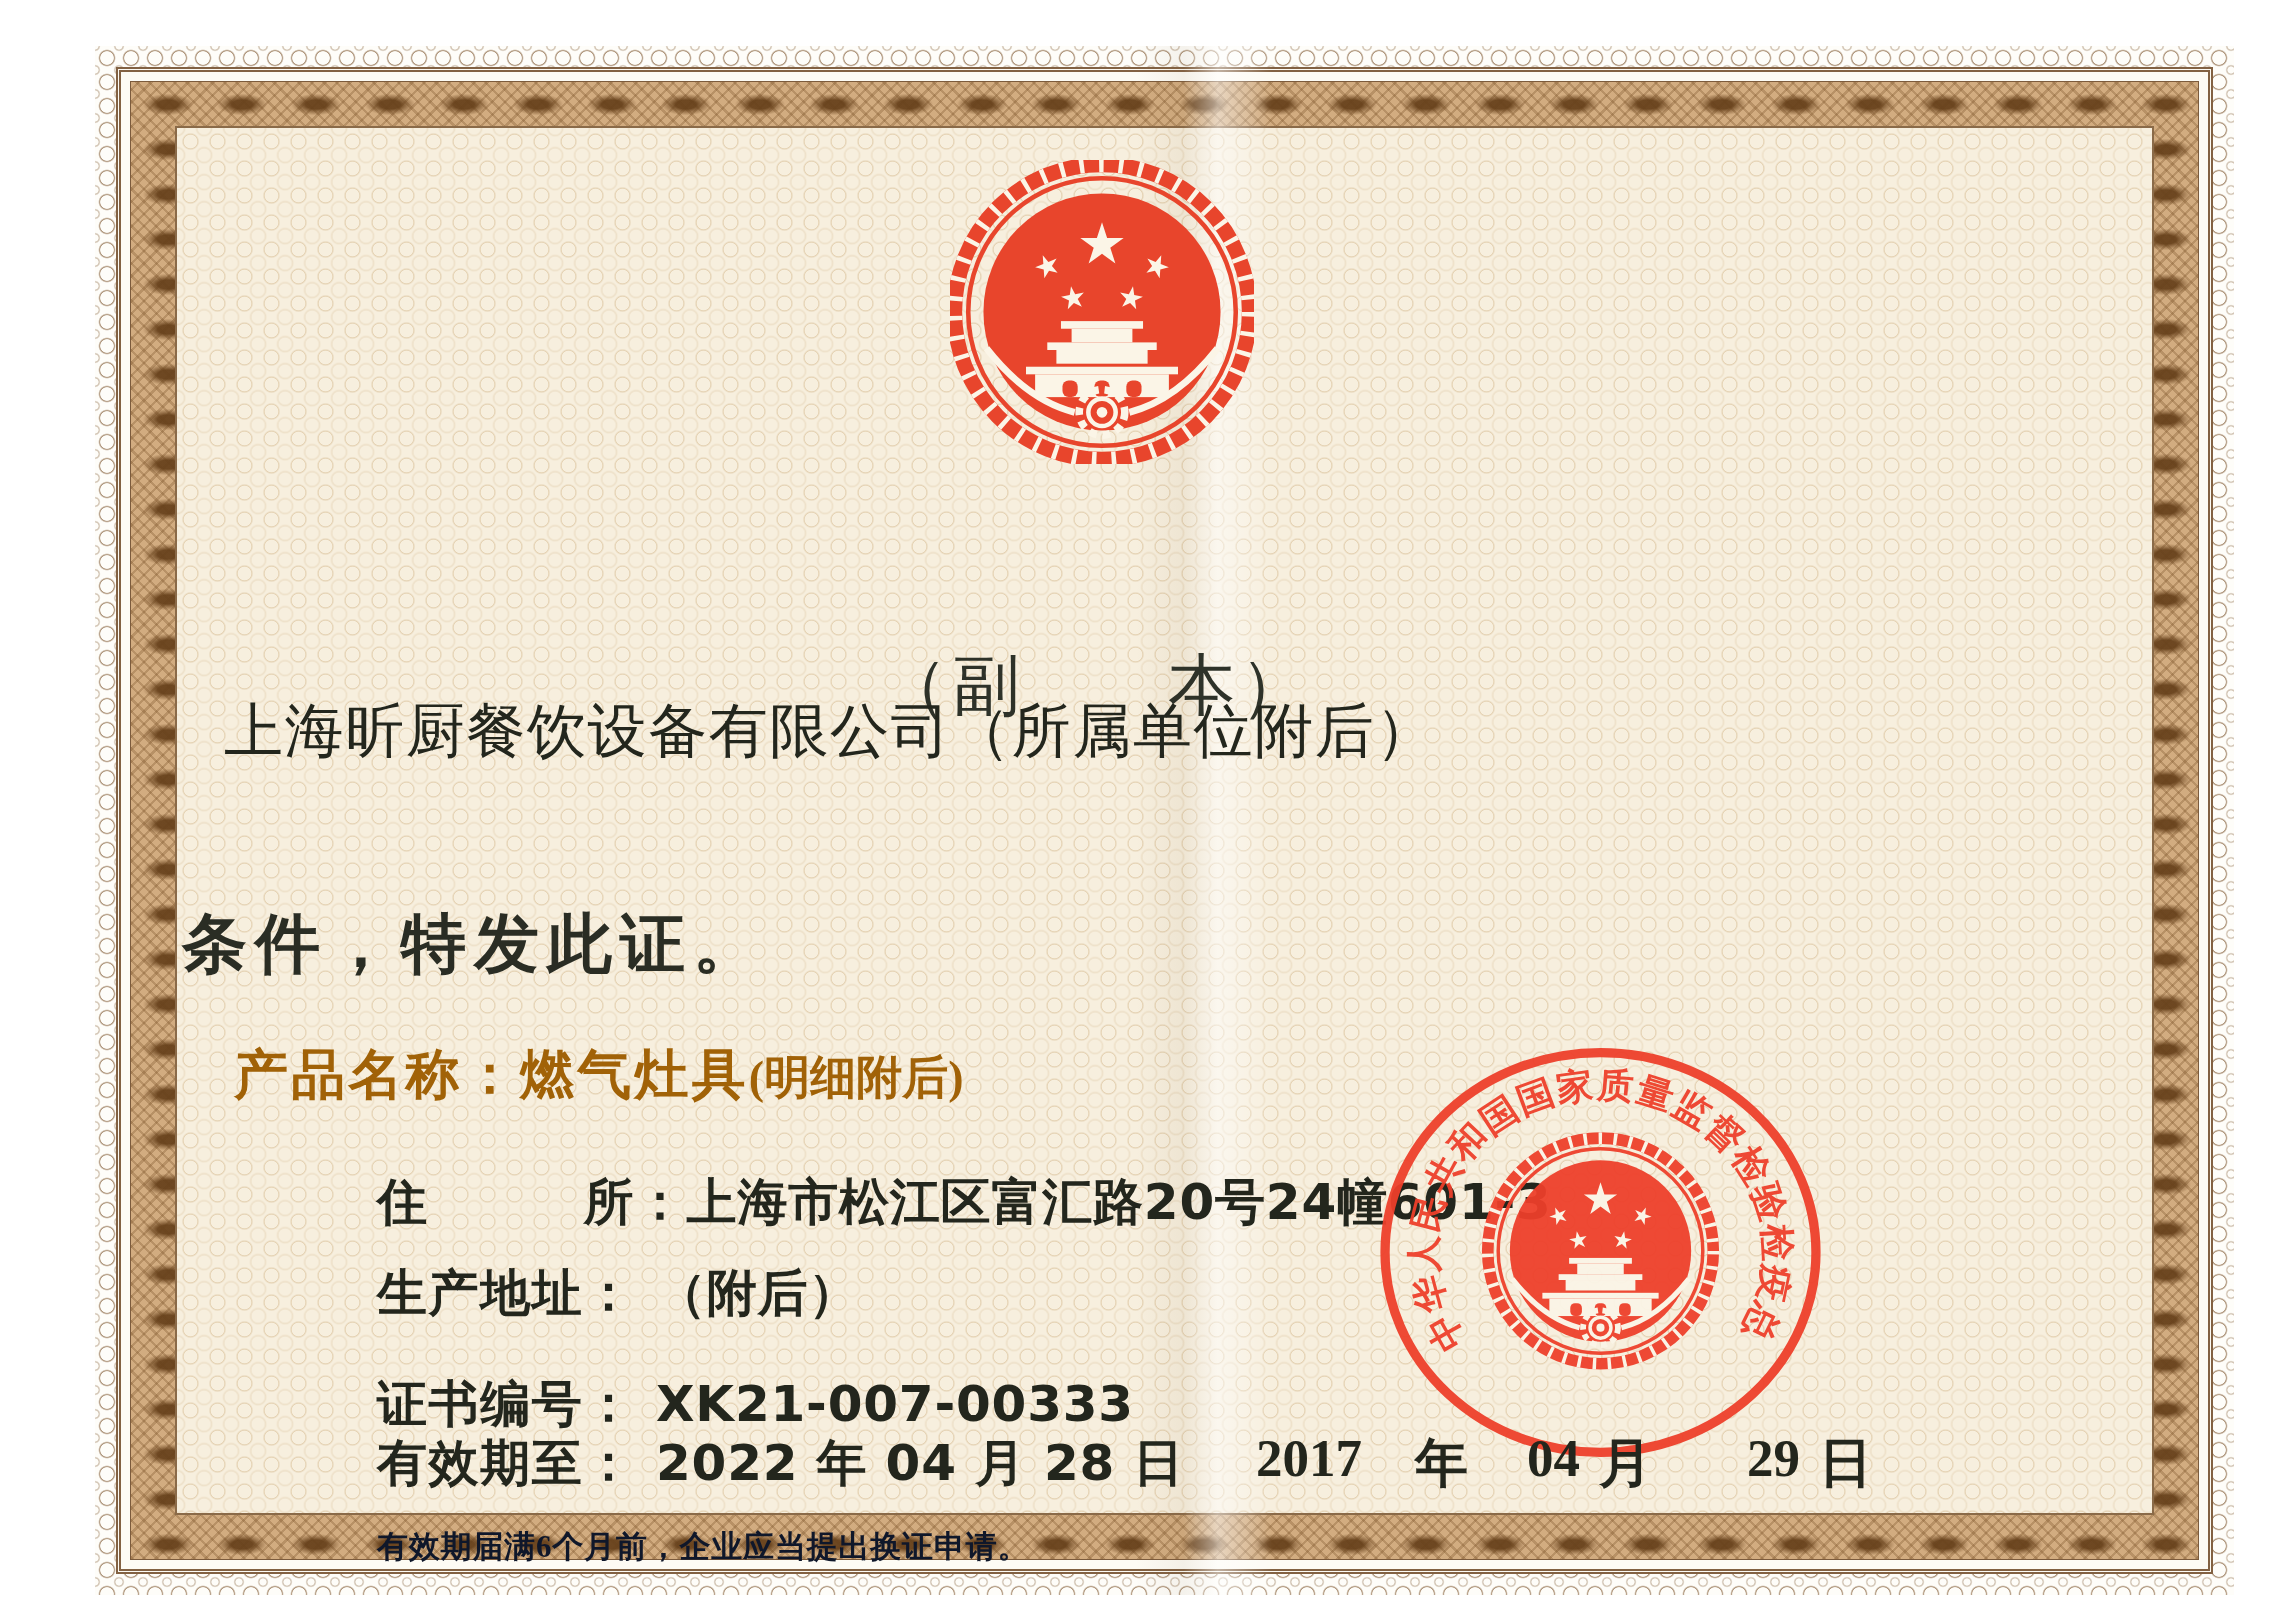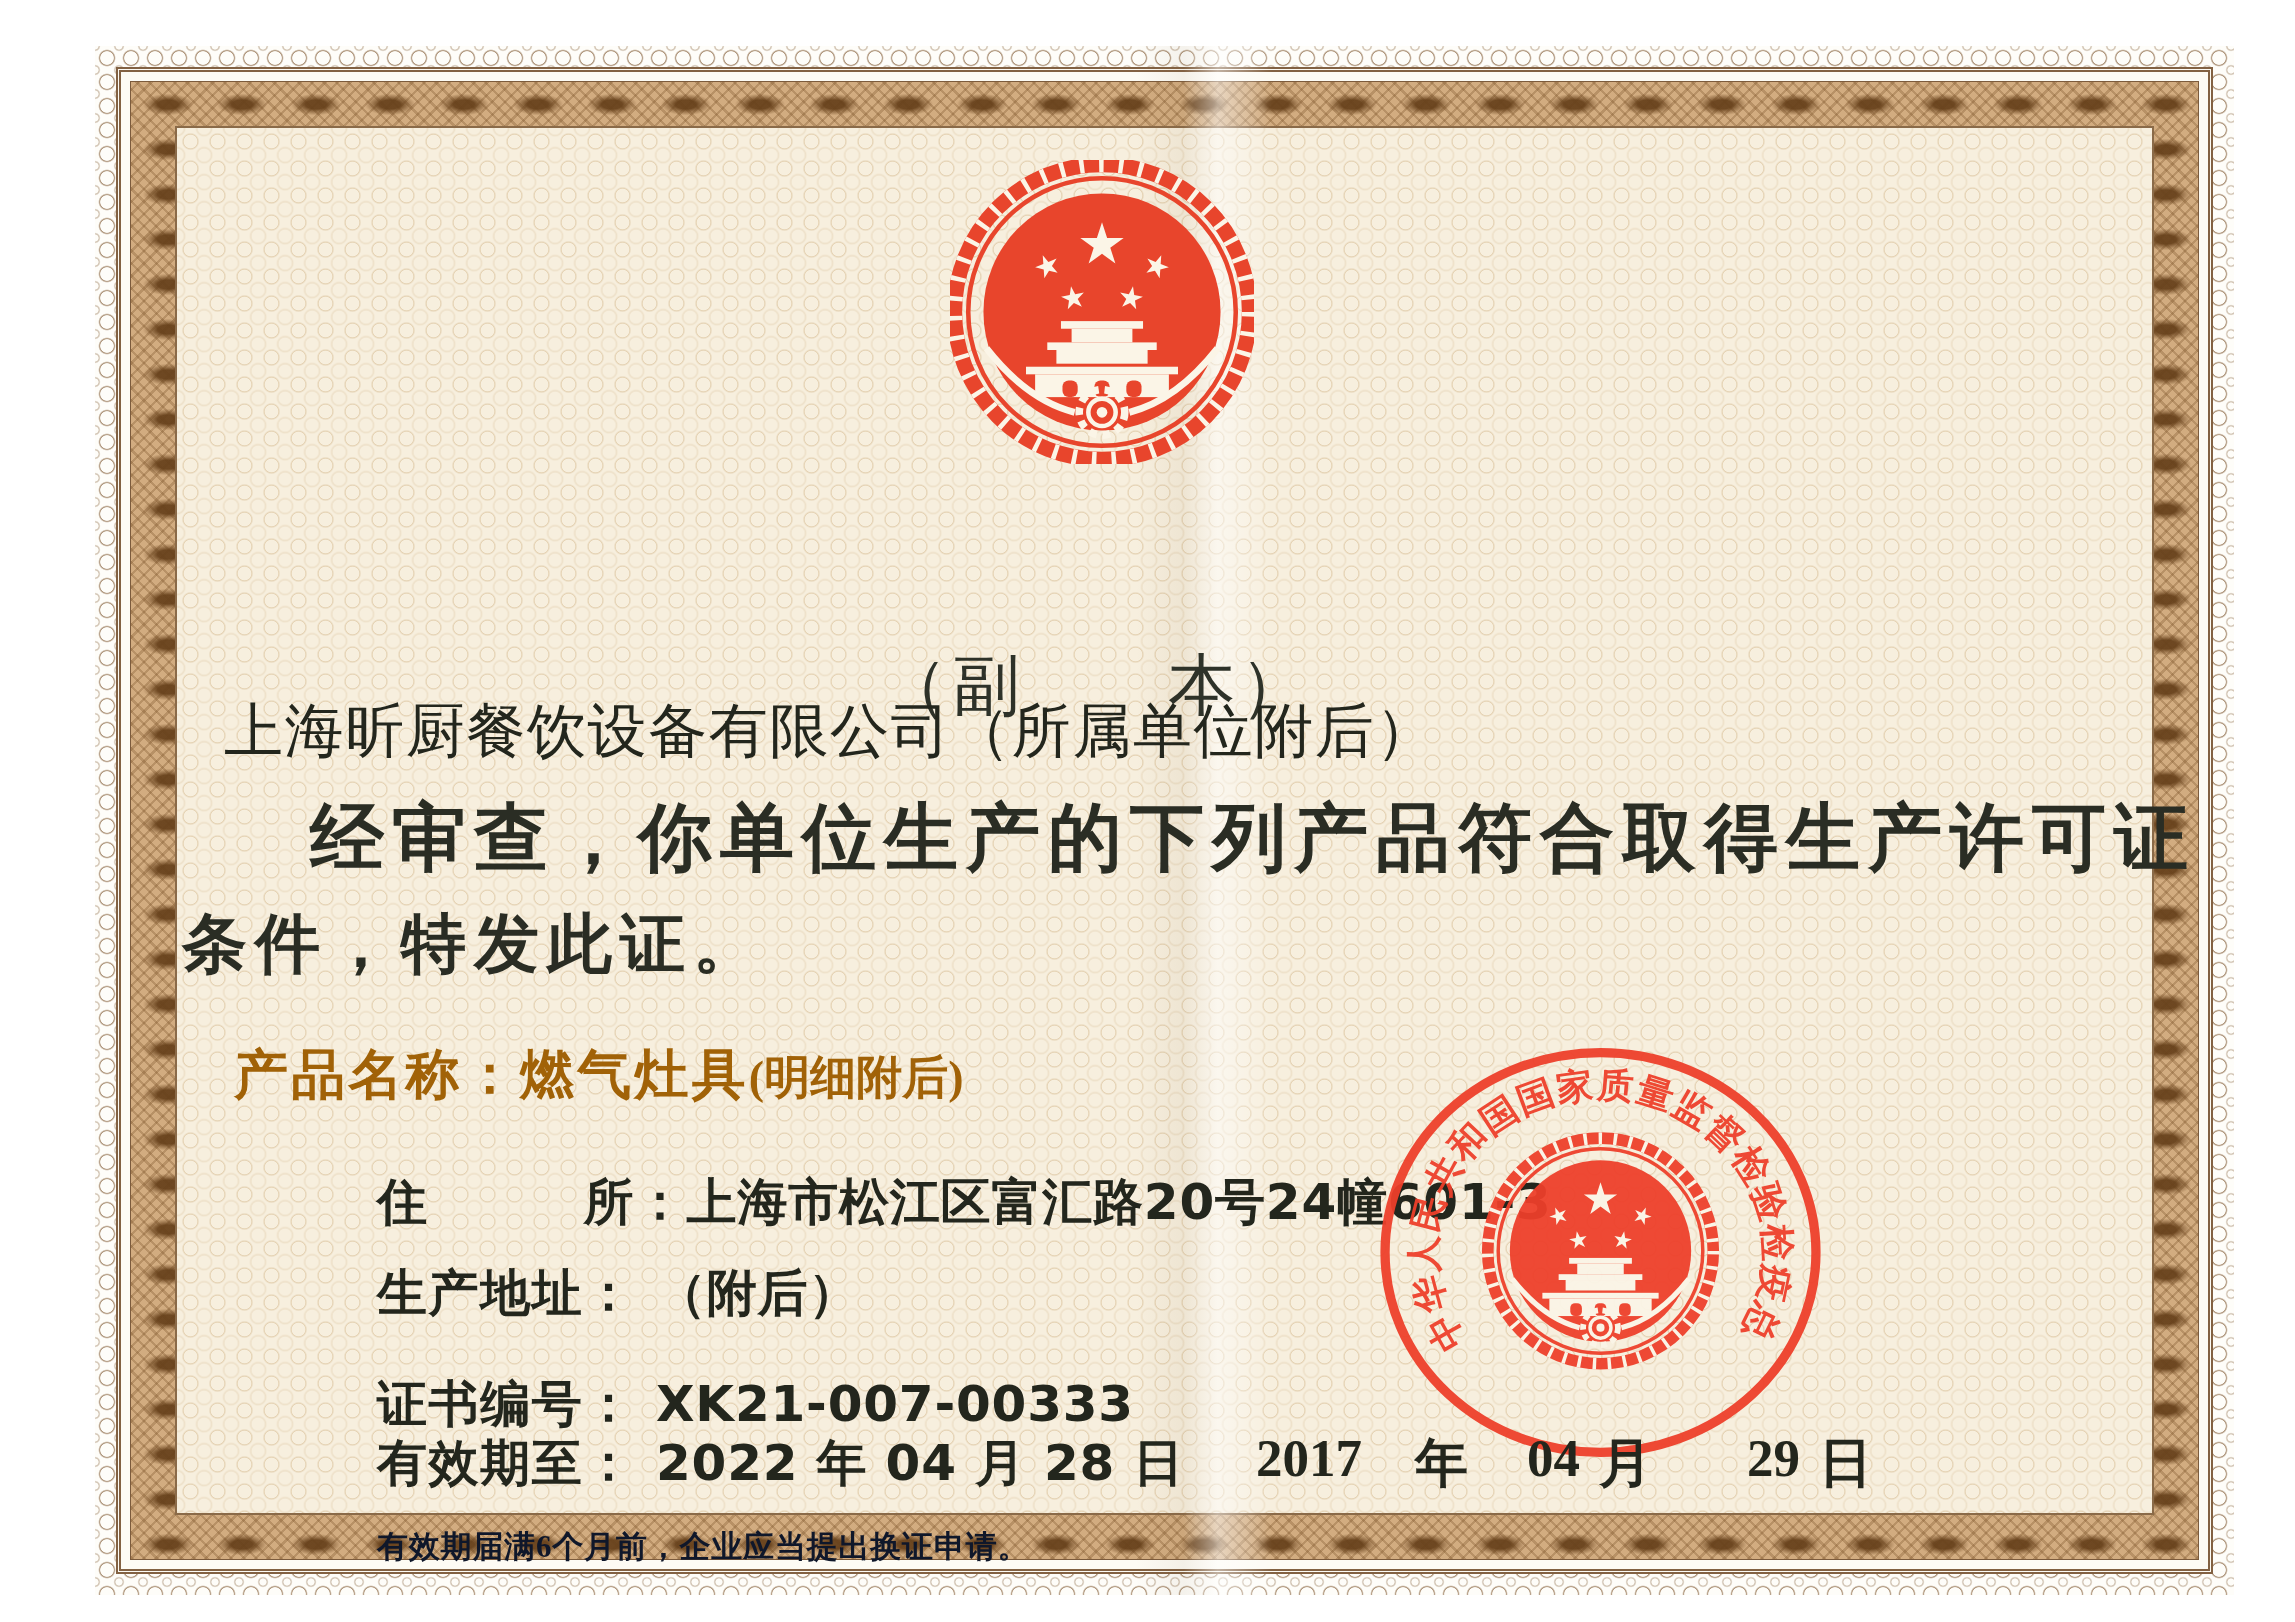--- a/index.html
+++ b/index.html
@@ -134,21 +134,20 @@
     <div class="fr fr-inner"></div>
     <div class="fold-shadow"></div>
 
     <svg class="item emblem-top" viewBox="-100 -100 200 200" style="color:#e8452c">
       <use href="#gj-emblem"></use>
     </svg>
 
     <div class="item copytype">（副　　本）</div>
     <div class="item company">上海昕厨餐饮设备有限公司（所属单位附后）</div>
 
-    <div class="item body1">经审查，你单位生产的下列产品符合取得生产许可证</div>
     <div class="item body2">条件，特发此证。</div>
 
     <div class="item product">
       <span class="lbl">产品名称：</span><span class="val">燃气灶具</span><span class="note">(明细附后)</span>
     </div>
 
     <div class="item fieldrow row1">
       <span class="lbl">住　　　所：</span><span class="val">上海市松江区富汇路20号24幢601-3</span>
     </div>
     <div class="item fieldrow row2">

